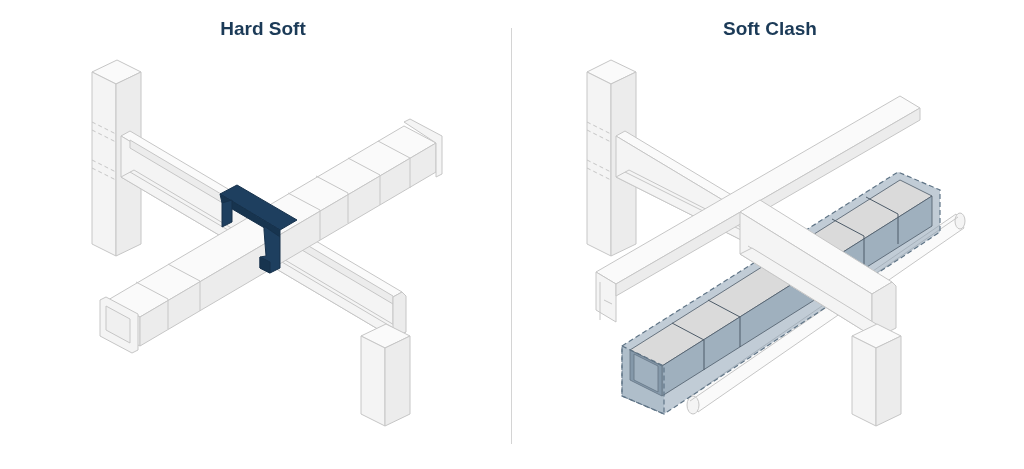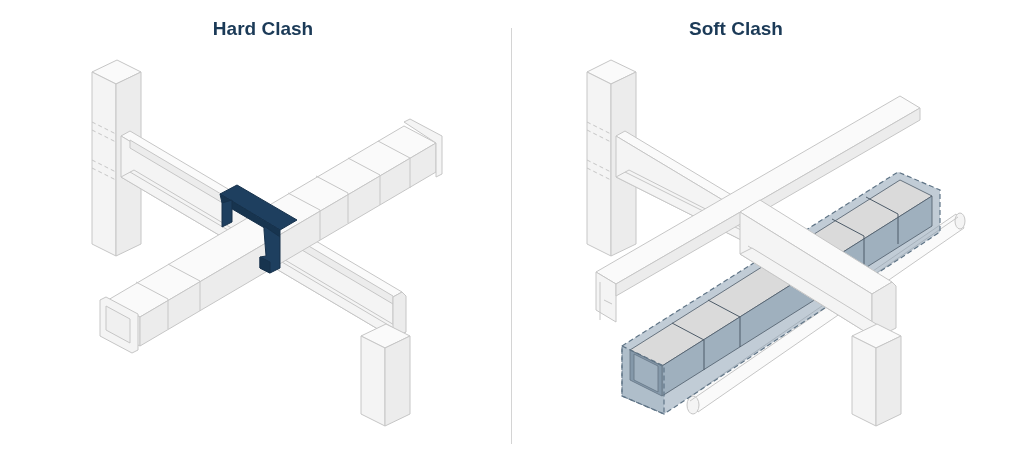--- a/index.html
+++ b/index.html
@@ -2,28 +2,28 @@
 <html><head>
 <meta charset="utf-8">
 <style>
   html, body { margin: 0; padding: 0; background: #ffffff; }
   body { width: 1024px; height: 469px; position: relative; overflow: hidden;
          font-family: "Liberation Sans", sans-serif; }
   .panel-title { position: absolute; top: 18px; width: 200px; text-align: center;
                  font-family: "Liberation Sans", sans-serif; font-weight: bold;
                  font-size: 19px; color: #1b3a57; }
   #title-hard { left: 163px; }
-  #title-soft { left: 636px; }
+  #title-soft { left: 670px; }
   .divider { position: absolute; left: 511px; top: 28px; width: 1px; height: 416px; background: #d4d4d4; }
   svg.scene { position: absolute; top: 0; left: 0; }
 </style>
 </head>
 <body>
 
-<div class="panel-title" id="title-hard">Hard Clash</div>
+<div class="panel-title" id="title-hard">Hard Soft</div>
 <div class="panel-title" id="title-soft">Soft Clash</div>
 <div class="divider"></div>
 
 <svg class="scene" width="1024" height="469" viewBox="0 0 1024 469">
   <defs>
     <style>
       .e { fill: #f4f4f4; stroke: #c6c6c6; stroke-width: 1; stroke-linejoin: round; }
       .e2 { fill: #ececec; stroke: #c6c6c6; stroke-width: 1; stroke-linejoin: round; }
       .e3 { fill: #fafafa; stroke: #c6c6c6; stroke-width: 1; stroke-linejoin: round; }
       .ln { fill: none; stroke: #c6c6c6; stroke-width: 1; }

